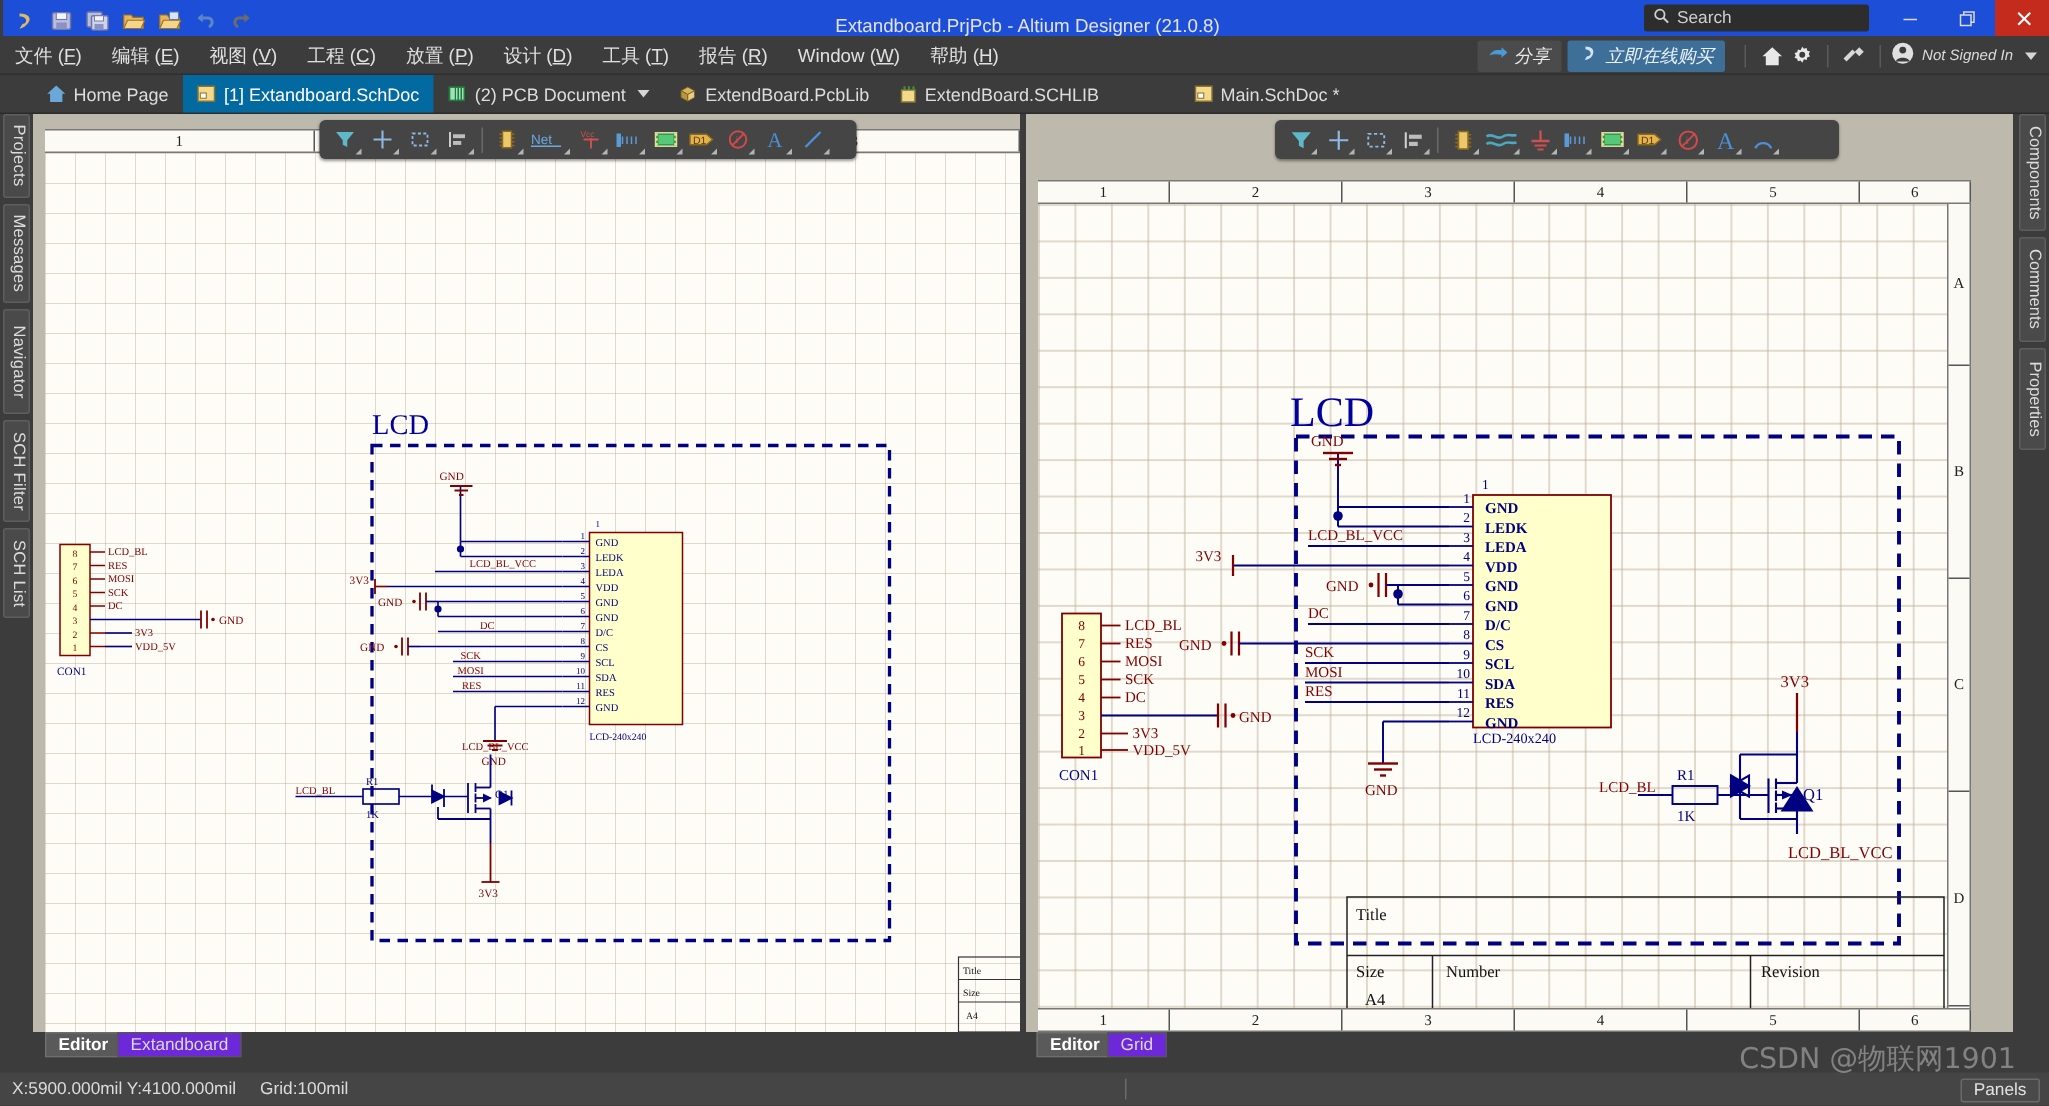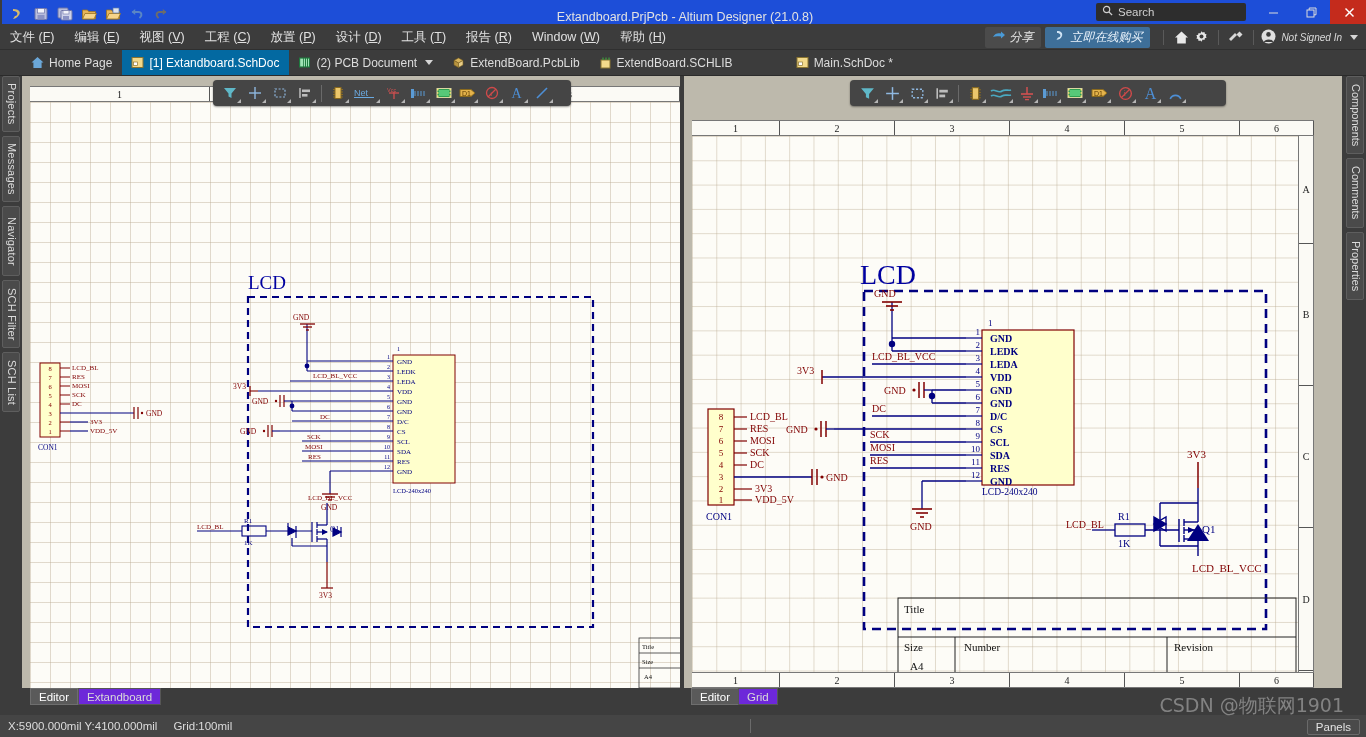--- a/index.html
+++ b/index.html
@@ -164,21 +164,21 @@
 
   svg.sch { position: absolute; left:0; top:0; overflow: visible; }
 
   
   .btab-bar { position: absolute; bottom: 32px; left: 0; width: 1366px; height: 17px; background:#3c3c3c; }
   .btab {
     position: absolute; height: 17px; line-height: 17px;
     padding: 0 8px; font-size: 11.5px; color: #d9d9d9;
     border: 1px solid transparent;
   }
-  .btab.active { background: #5a5a5a; color: #fff; font-weight: normal; border-color: #6e6e6e; }
+  .btab.active { background: #5a5a5a; color: #fff; font-weight: bold; border-color: #6e6e6e; }
   .btab.inactive { background: #6d28d9; border-color: #565656; }
 
   
   .statusbar {
     position: absolute; bottom: 0; left: 0; width: 1366px; height: 22px;
     background: #454545; display: flex; align-items: center;
     font-size: 11.5px; color: #dcdcdc;
   }
   .status-seg { padding: 0 8px; }
   .status-div { width:1px; height:14px; background:#6b6b6b; }

